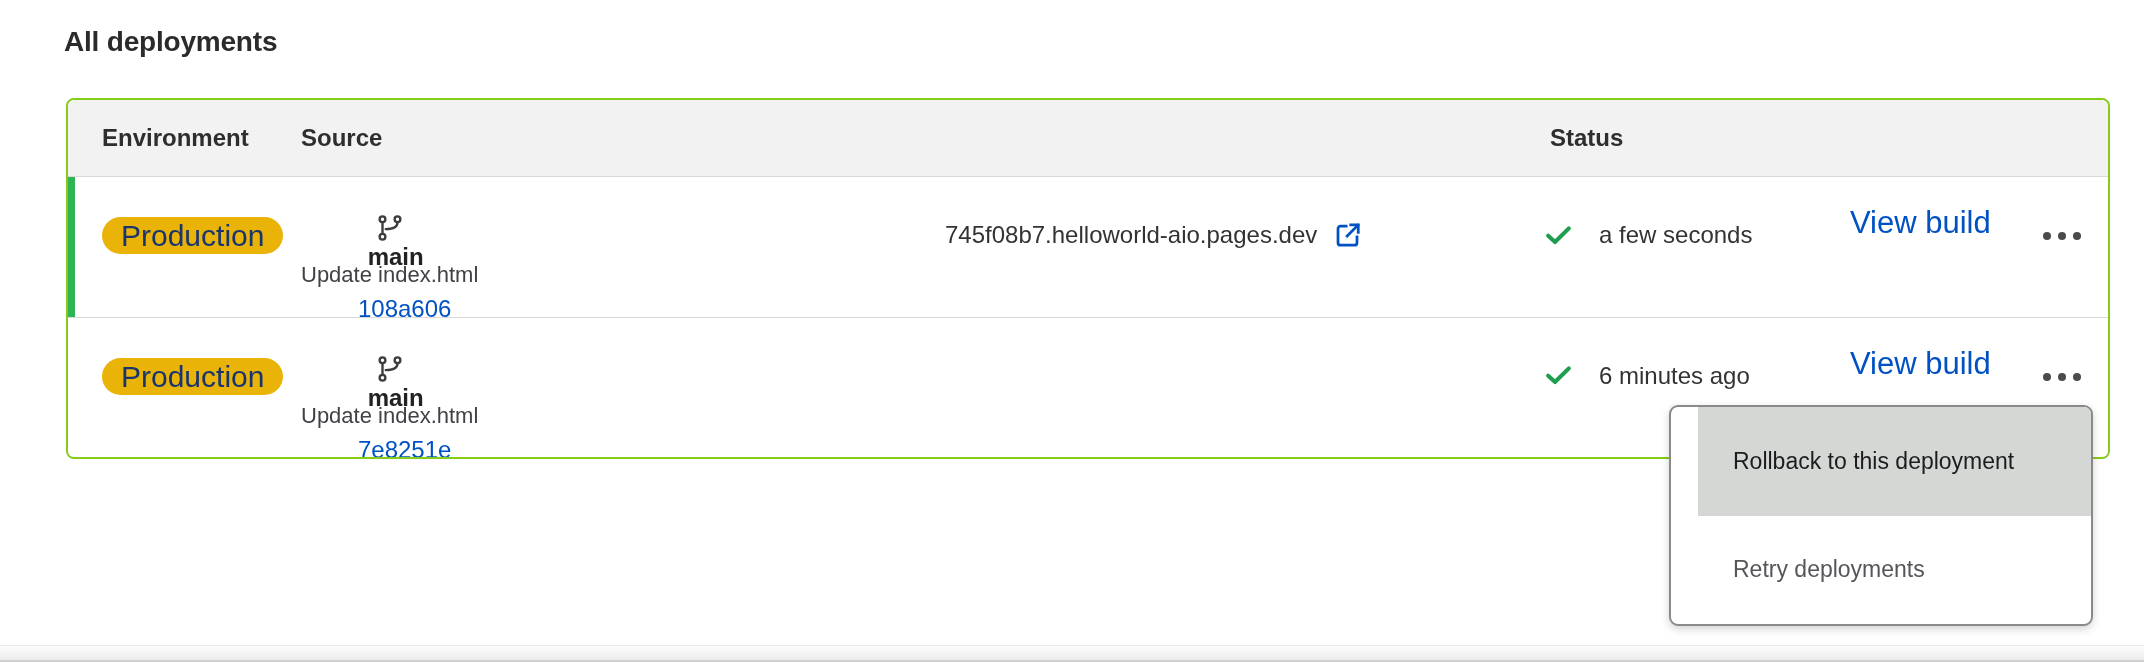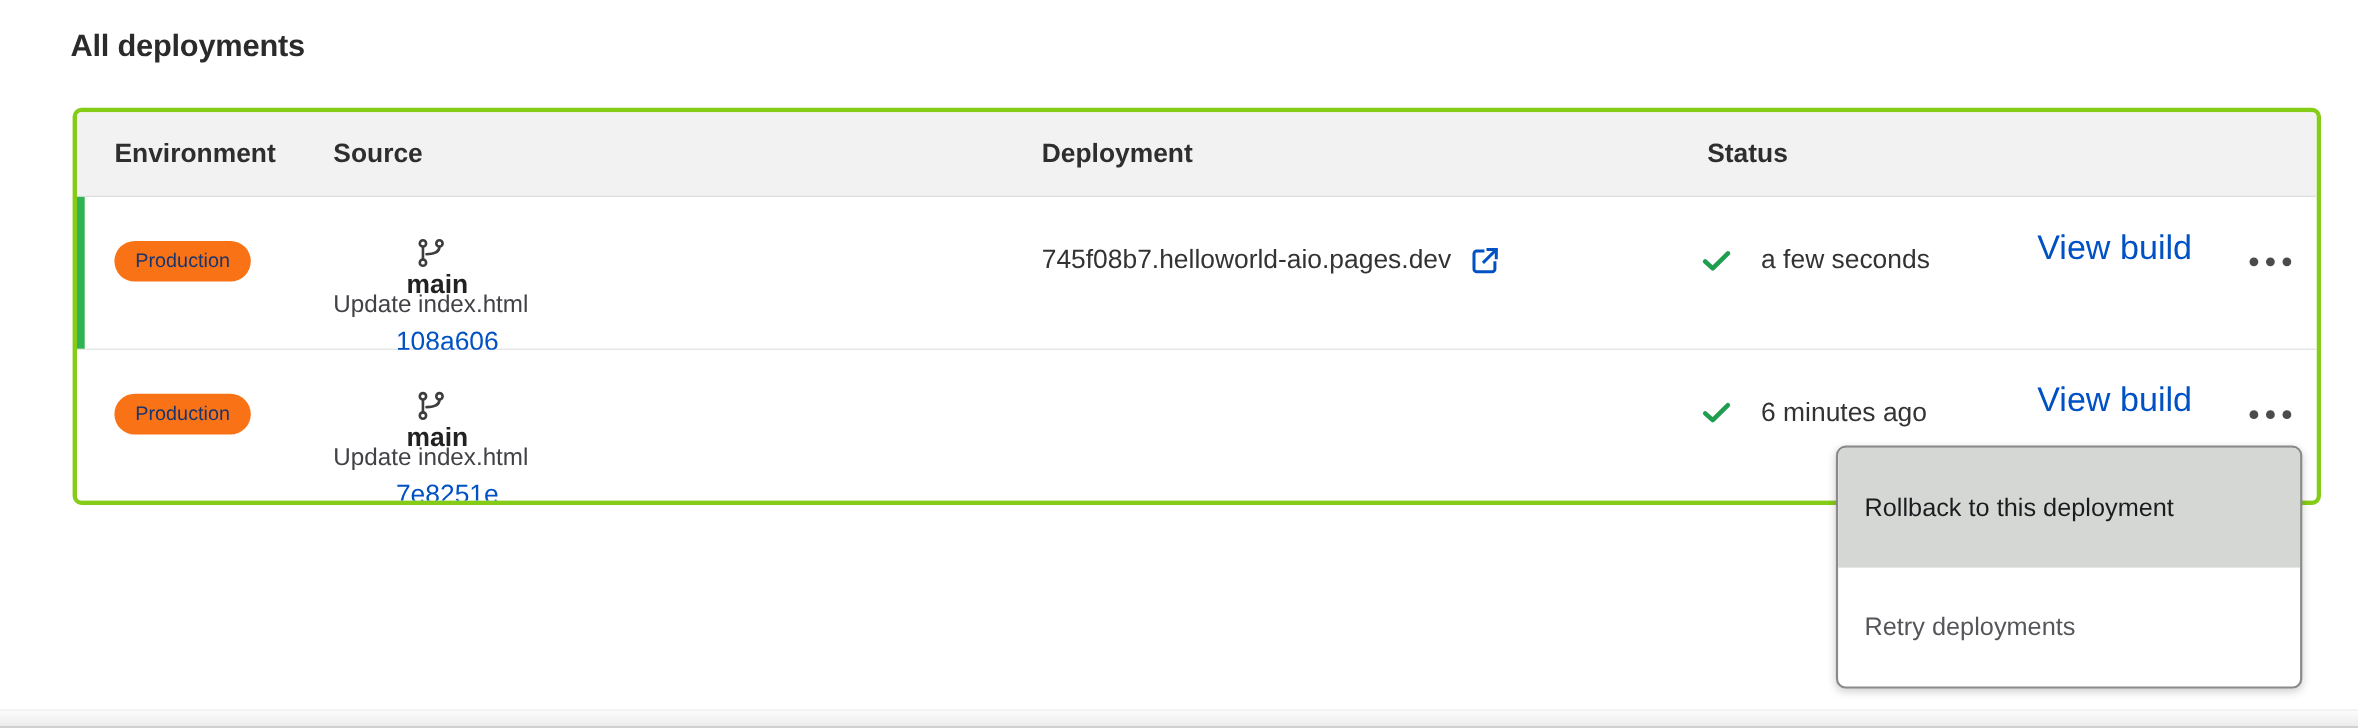--- a/index.html
+++ b/index.html
@@ -2,32 +2,32 @@
 <html><head>
 <meta charset="utf-8">
 <style>
   html,body{margin:0;padding:0;background:#ffffff;}
   body{font-family:"Liberation Sans","DejaVu Sans",sans-serif;color:#36363a;}
   .canvas{position:relative;width:2144px;height:662px;background:#ffffff;overflow:hidden;}
 
   .page-title{position:absolute;left:64px;top:26px;font-size:28px;font-weight:600;color:#2b2b2b;letter-spacing:-0.2px;}
 
   .table{position:absolute;left:66px;top:98px;width:2044px;height:361px;box-sizing:border-box;
-         border:4px solid #84cc16;border-radius:8px;background:#fff;display:flex;flex-direction:column;overflow:hidden;}
+         border:2px solid #84cc16;border-radius:8px;background:#fff;display:flex;flex-direction:column;overflow:hidden;}
   .thead{position:relative;height:76px;background:#f2f2f2;border-bottom:1px solid #d9d9d9;flex:0 0 auto;}
   .th{position:absolute;top:0;height:76px;line-height:76px;font-size:24px;font-weight:600;color:#2e2e2e;}
   .th.env{left:34px;} .th.src{left:233px;} .th.dep{left:877px;} .th.sts{left:1482px;}
 
   .row{position:relative;flex:1 1 auto;background:#fff;}
   .row.first{border-bottom:1px solid #d9d9d9;}
   .current-bar{position:absolute;left:0;top:0;bottom:0;width:7px;background:#2fb355;}
 
   .cell{position:absolute;}
   .cell-env{left:34px;top:40px;}
-  .badge{display:inline-block;background:#f97316;color:#18356e;font-size:18px;line-height:37px;height:37px;
+  .badge{display:inline-block;background:#eab308;color:#18356e;font-size:30px;line-height:37px;height:37px;
          padding:0 19px;border-radius:19px;}
   .cell-source{left:233px;top:36px;}
   .src-line1{display:flex;align-items:center;height:44px;flex-direction:column;}
   .branch-icon{width:30px;height:30px;flex:0 0 auto;}
   .branch-name{font-size:24px;font-weight:700;color:#222;margin-left:12px;}
   .sha-link{font-size:24px;color:#0051c3;margin-left:30px;text-decoration:none;cursor:pointer;margin-top:24px;}
   .src-line2{font-size:22px;color:#414146;line-height:32px;margin-top:2px;}
 
   .cell-deploy{left:877px;top:36px;display:flex;align-items:center;height:44px;cursor:pointer;}
   .deploy-url{font-size:24px;color:#333;}
@@ -40,39 +40,38 @@
   .view-build{position:absolute;left:1782px;top:24px;height:44px;line-height:44px;font-size:31px;color:#0051c3;
               text-decoration:none;cursor:pointer;}
 
   .dots-btn{position:absolute;left:1958px;top:46px;width:72px;height:26px;display:flex;align-items:center;
             justify-content:center;gap:7px;background:none;border:none;cursor:pointer;padding:0;}
   .dot{width:8px;height:8px;border-radius:50%;background:#4b4b4b;}
 
   .context-menu{position:absolute;left:1669px;top:405px;width:424px;height:221px;box-sizing:border-box;
                 background:#ffffff;border:2px solid #8a8a8a;border-radius:9px;z-index:10;
                 box-shadow:0 3px 8px rgba(0,0,0,0.18);display:flex;flex-direction:column;overflow:hidden;}
-  .menu-item{flex:1 1 0;display:flex;align-items:center;padding-left:24px;font-size:23px;color:#55565a;cursor:pointer;}
+  .menu-item{flex:1 1 0;display:flex;align-items:center;padding-left:35px;font-size:23px;color:#55565a;cursor:pointer;margin-left:27px;}
   .menu-item.highlighted{background:#d5d7d5;color:#1c1c1e;}
 
   .bottom-strip{position:absolute;left:0;top:645px;width:2144px;height:17px;box-sizing:border-box;
                 background:linear-gradient(180deg,#fcfcfc,#ececec);border-top:1px solid #ebebeb;
                 border-bottom:2px solid #d0d0d0;}
 </style>
 </head>
 <body>
 
 <div class="canvas">
 
   <div class="page-title">All deployments</div>
 
   <div class="table">
     <div class="thead">
       <span class="th env">Environment</span>
       <span class="th src">Source</span>
-      <span class="th dep">Deployment</span>
       <span class="th sts">Status</span>
     </div>
 
     <div class="row first">
       <div class="current-bar"></div>
       <div class="cell cell-env">
         <span class="badge">Production</span>
       </div>
       <div class="cell cell-source">
         <div class="src-line1">

